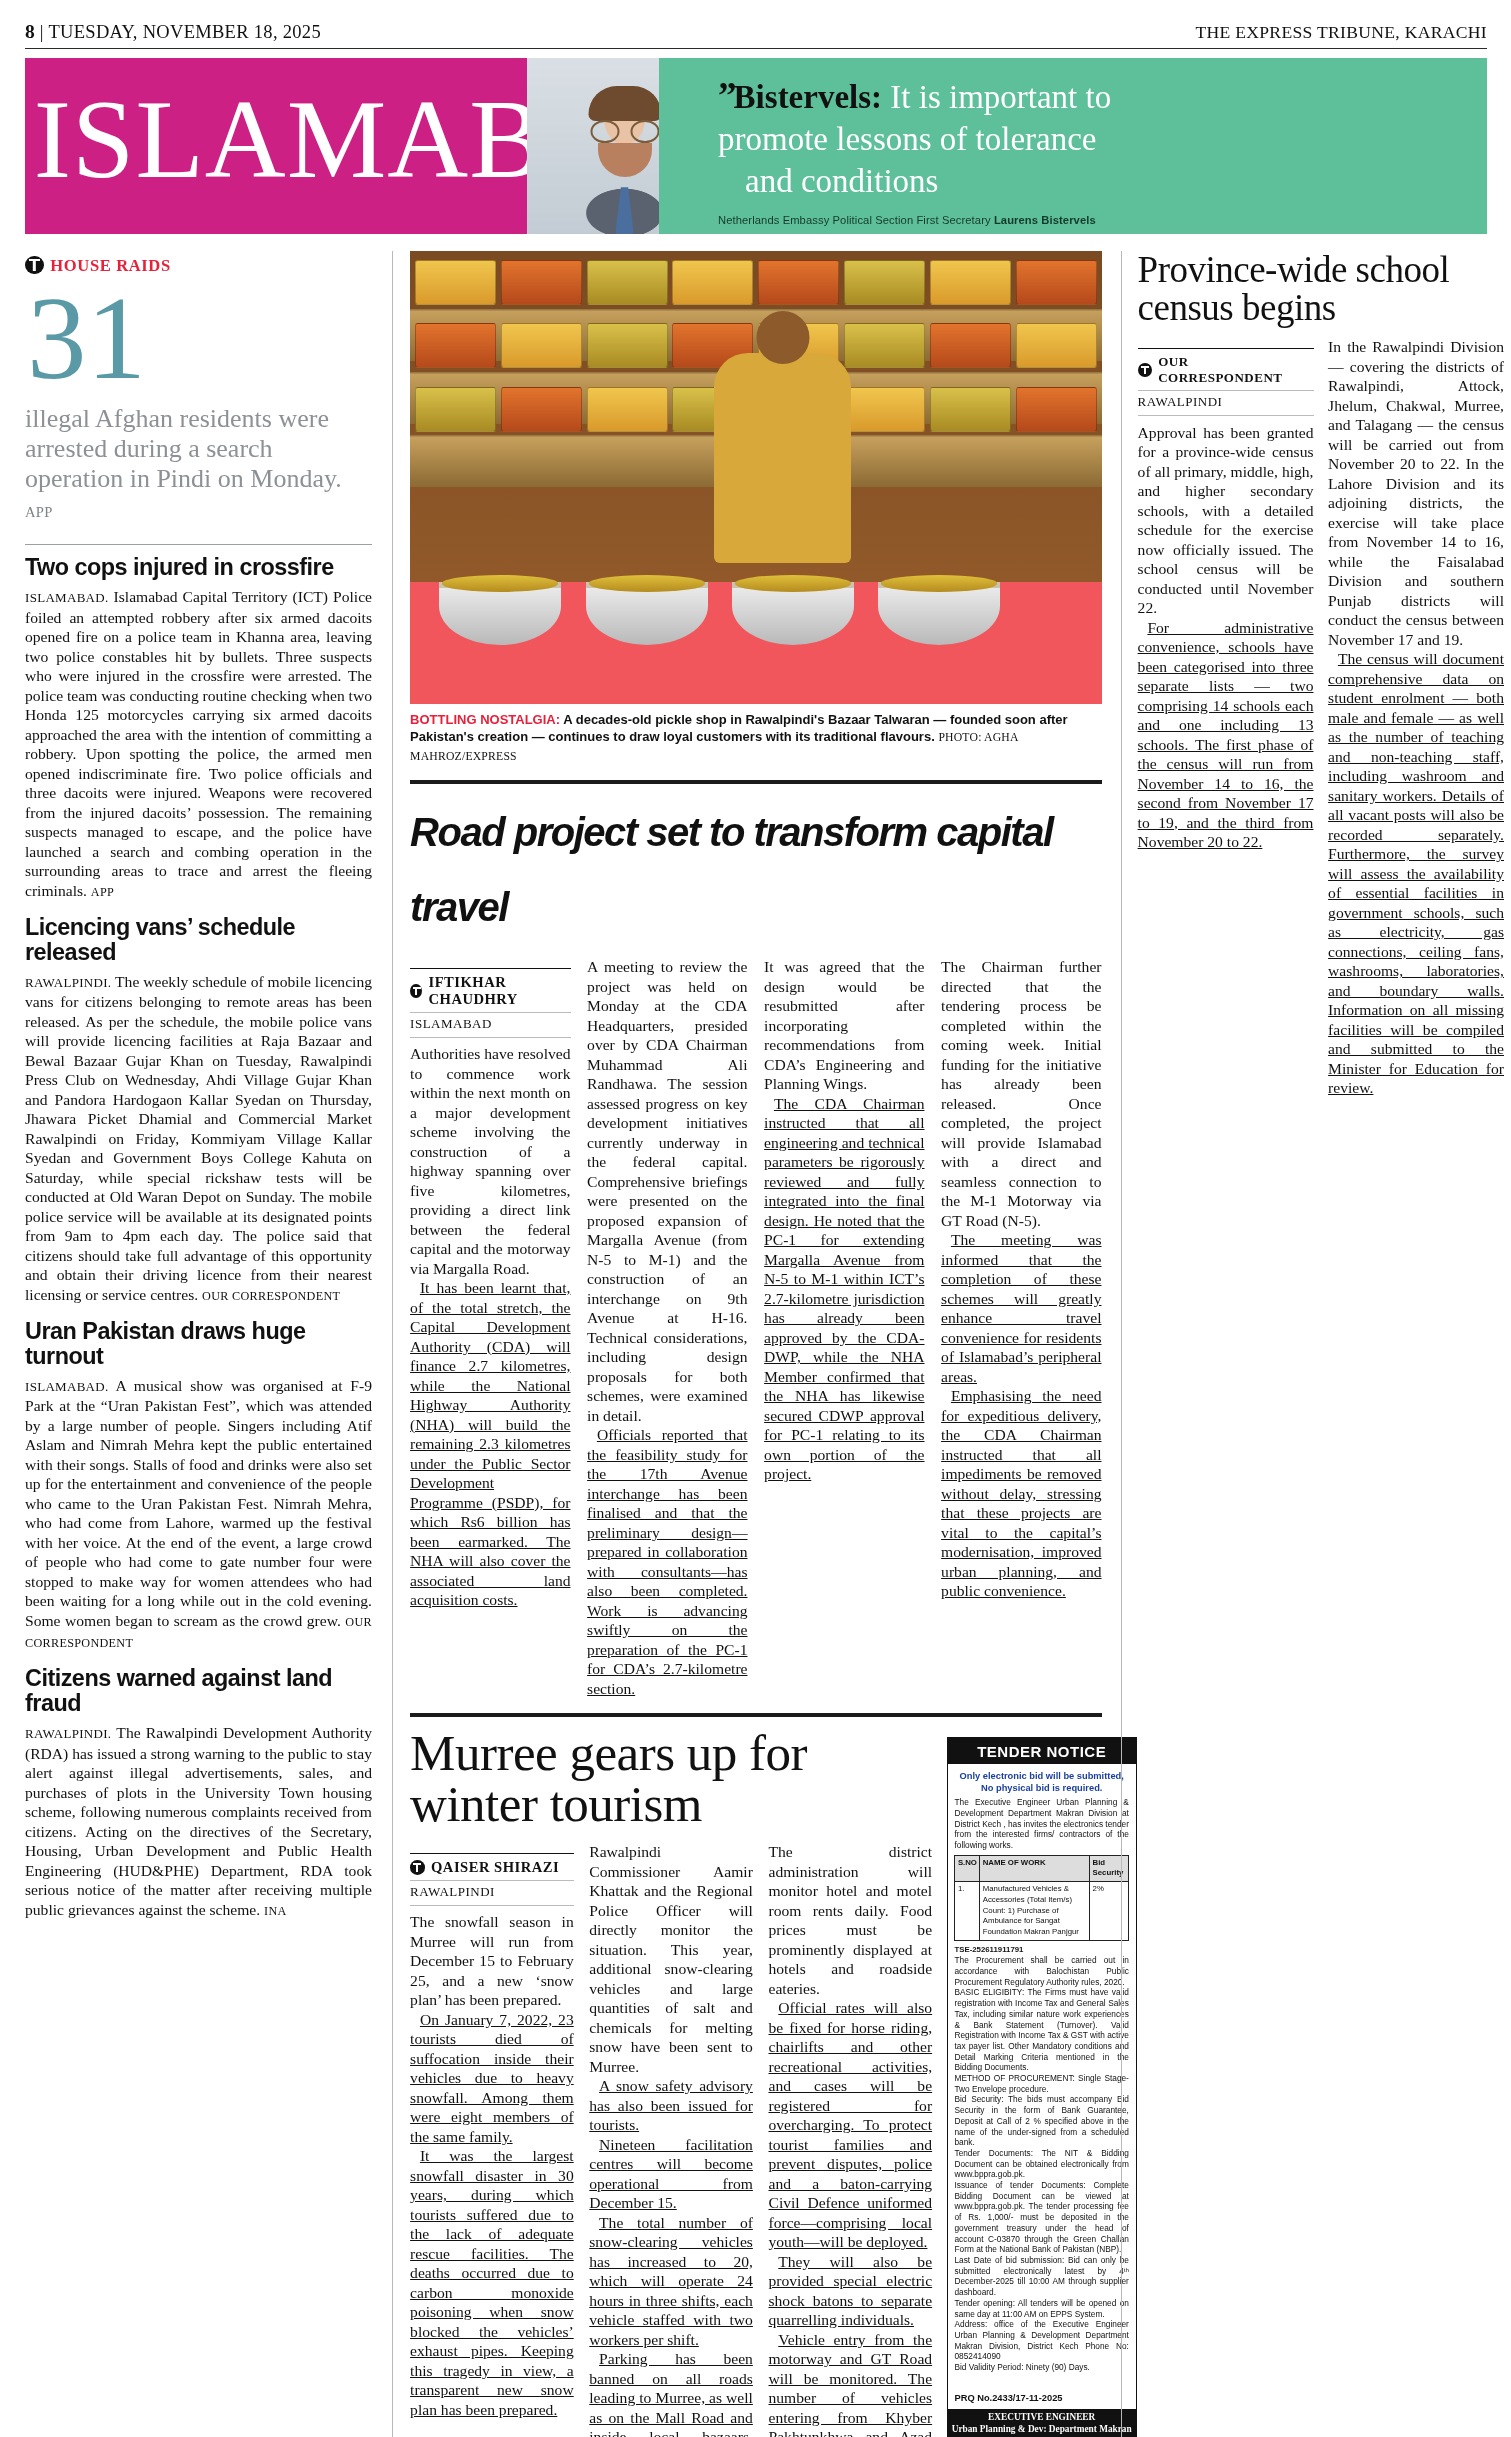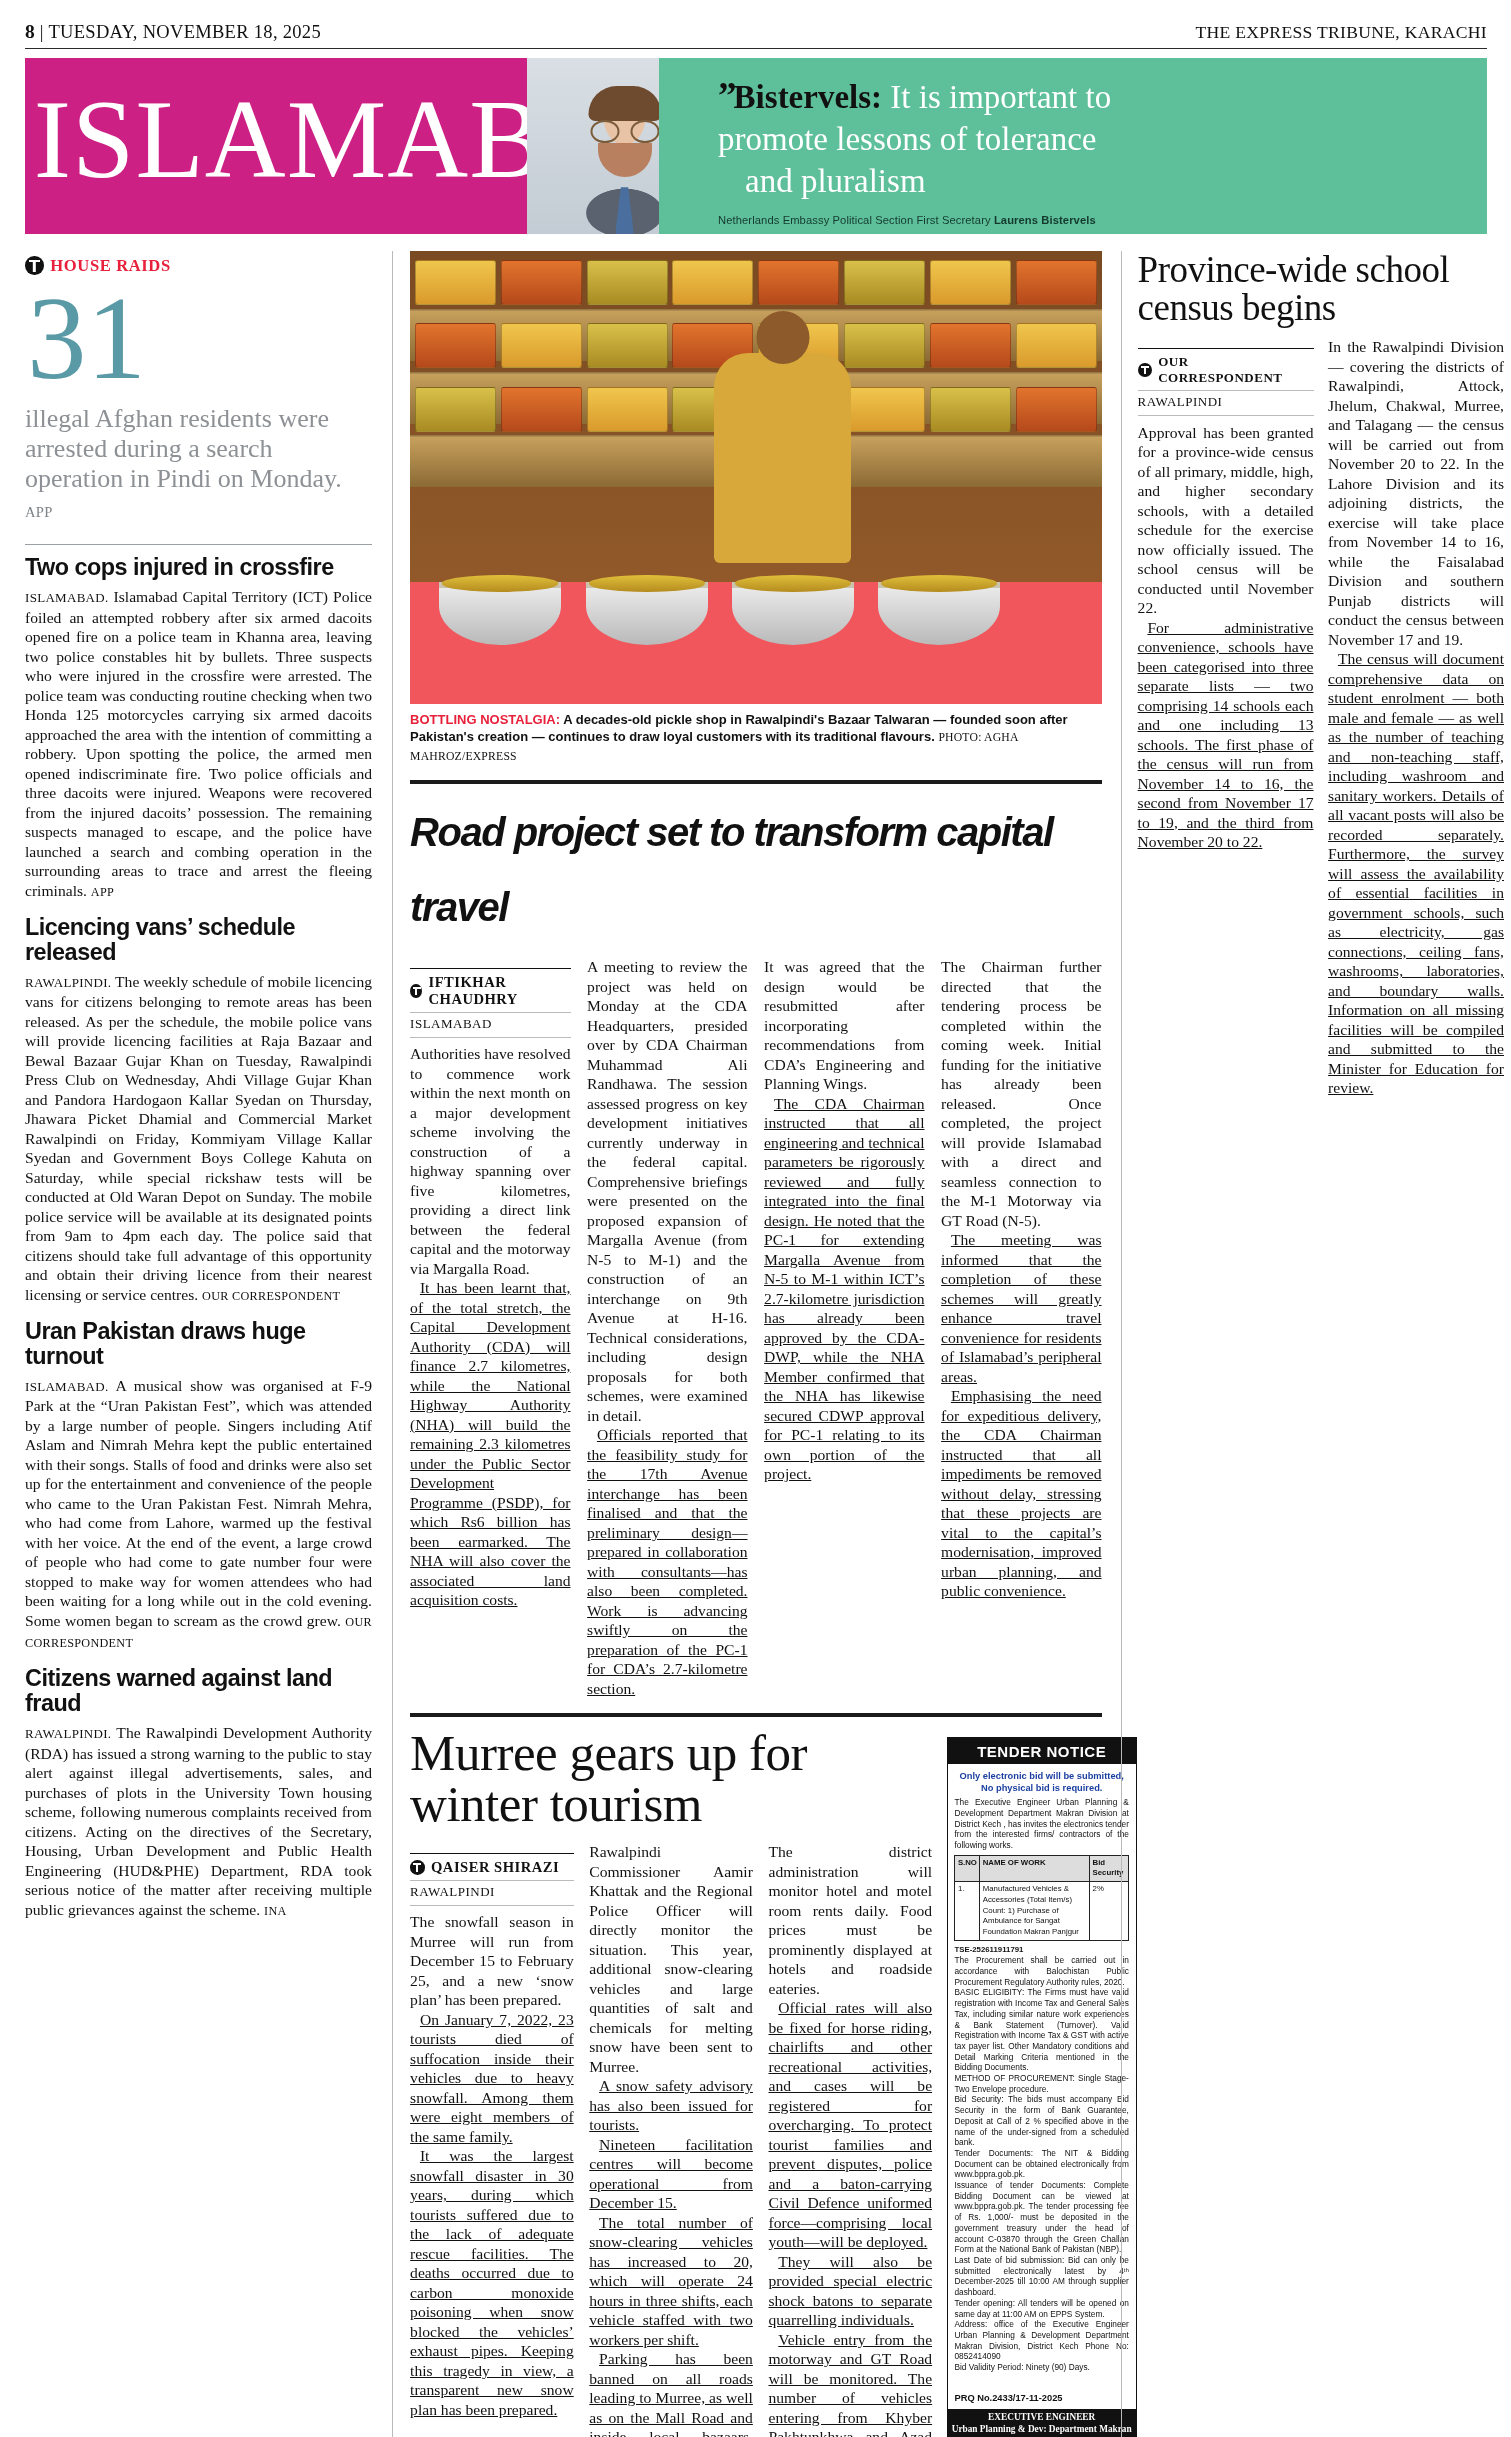--- a/index.html
+++ b/index.html
@@ -49,21 +49,21 @@
   .mh-quote .qmark { color:#111; font-weight:700; font-size:37px; line-height:0; letter-spacing:-2.9px; }
   .mh-quote .who { color:#111; font-weight:700; }
   .mh-attr { margin-top:12.7px; font-family:"Liberation Sans", sans-serif; font-size:11.2px; color:#143a2c; letter-spacing:0.1px; }
   .mh-attr b { font-weight:700; }
 
   
   .grid { display:grid; grid-template-columns: 347px 710px 383px; column-gap:19.5px; margin-top:16.6px; }
   .colrule { border-left:1px solid #b9b9b9; }
 
   
-  .kicker { display:flex; align-items:center; gap:6.8px; margin-top:4.9px; }
+  .kicker { display:flex; gap:6.8px; margin-top:4.9px; }
   .tlogo { width:18.5px; height:18.5px; border-radius:50%; background:#111; position:relative; display:inline-block; }
   .tlogo:after { content:""; position:absolute; left:50%; top:3.4px; width:2.4px; height:11.7px; background:#fff; transform:translateX(-50%); }
   .tlogo:before { content:""; position:absolute; left:3.9px; top:3.4px; width:10.7px; height:2.4px; background:#fff; }
   .kicker-txt { color:#e8203a; font-weight:700; font-size:16.6px; letter-spacing:0.6px; text-transform:uppercase; font-family:"Liberation Serif", serif;}
   .bignum { font-size:119px; line-height:105px; color:#5a9aa6; font-family:"Liberation Serif", serif; margin:10.7px 0 0 2px; }
   .bigtxt { font-size:26px; line-height:30px; color:#8d9195; font-family:"Liberation Serif", serif; margin-top:12.7px; }
   .bigtxt .src { font-size:14.6px; letter-spacing:0.3px; color:#7e8387; }
   .hrule { border-top:1px solid #9aa0a4; margin:16.6px 0 10.7px; }
 
   h2.lead { font-family:"Liberation Sans", sans-serif; font-weight:700; font-size:23.4px; line-height:25px; letter-spacing:-0.5px; margin-bottom:6.8px; }
@@ -142,21 +142,21 @@
         <div class="hair"></div>
         <div class="glasses"></div>
         <div class="beard"></div>
         <div class="tie"></div>
       </div>
     </div>
     <div class="mh-right">
       <div class="mh-quote">
         <span class="qmark">”</span><span class="who">Bistervels:</span><span> It is important to</span><br>
         <span>promote lessons of tolerance</span><br>
-        <span style="display:inline-block;margin-left:27px">and pluralism</span>
+        <span style="display:inline-block;margin-left:27px">and conditions</span>
       </div>
       <div class="mh-attr">
         <span>Netherlands Embassy Political Section First Secretary </span><b>Laurens Bistervels</b>
       </div>
     </div>
   </div>
 
   <div class="grid">
 
     <div>

